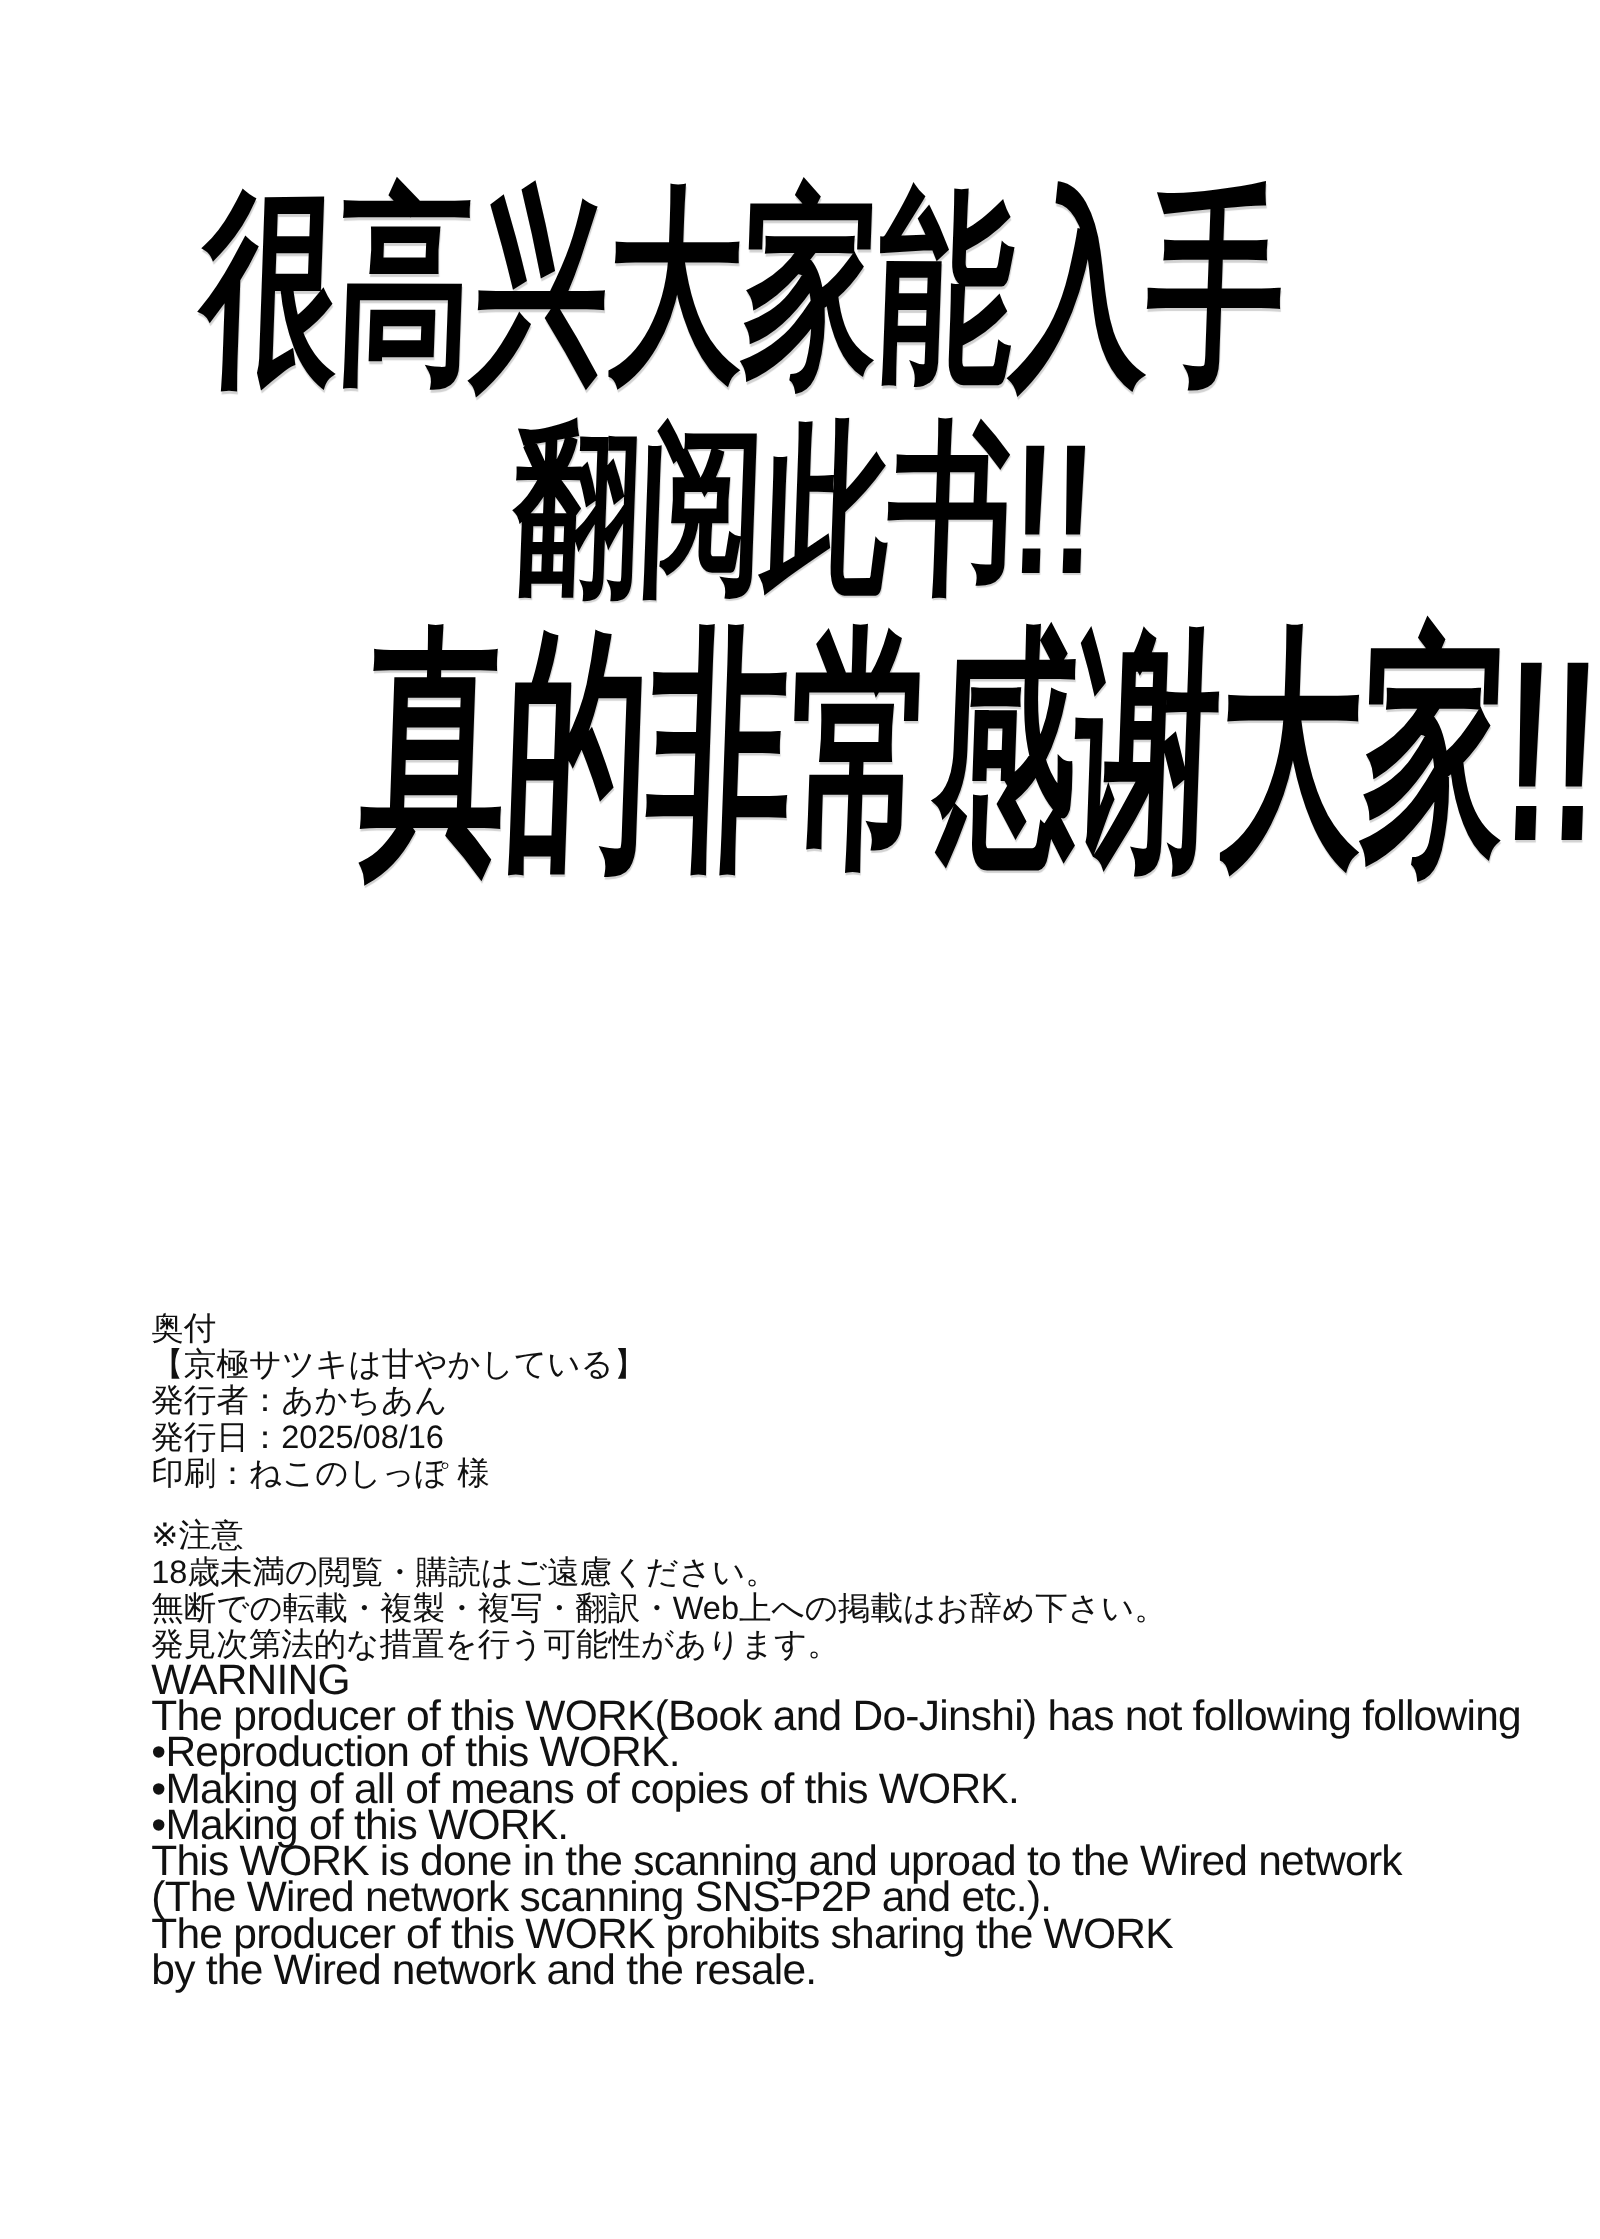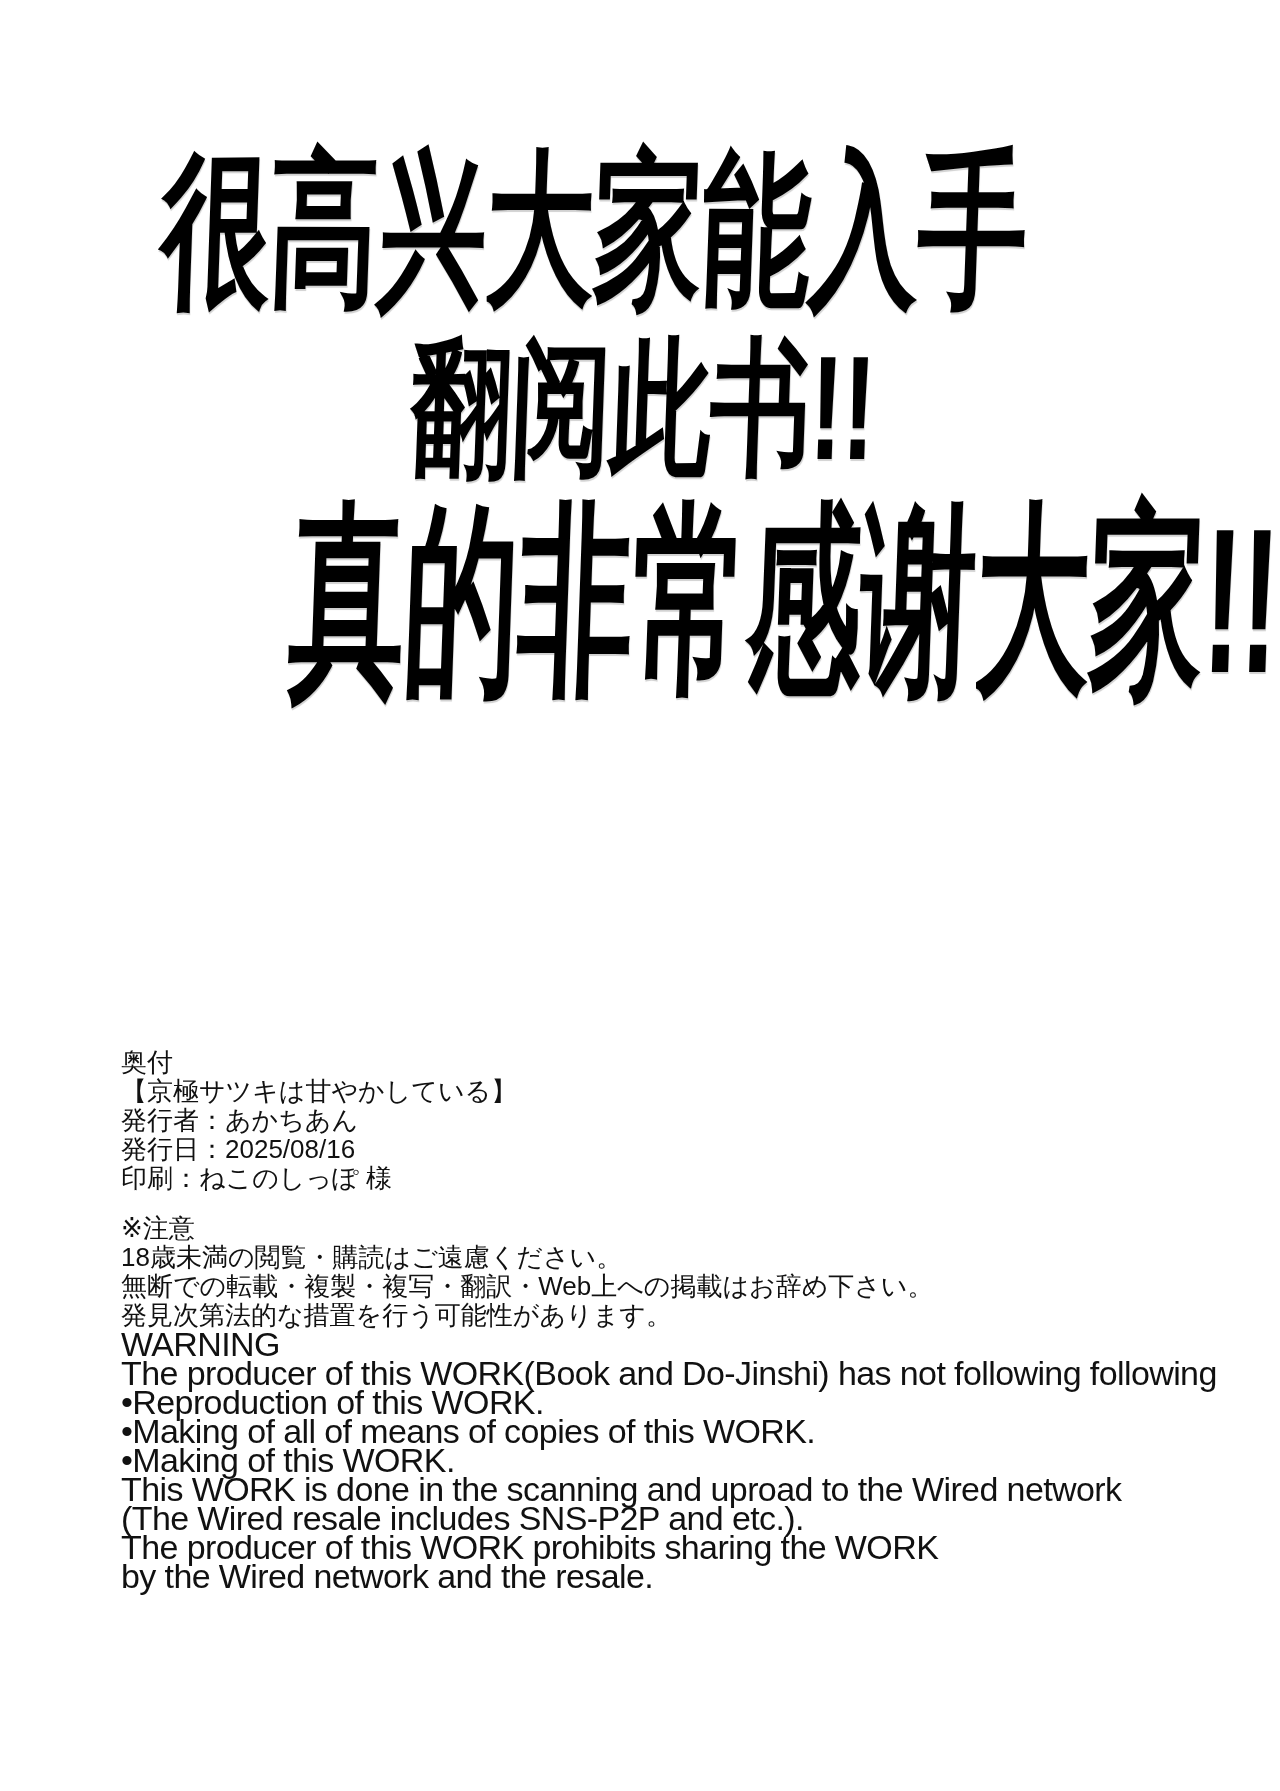--- a/index.html
+++ b/index.html
@@ -94,18 +94,18 @@
     <p>18歳未満の閲覧・購読はご遠慮ください。</p>
     <p>無断での転載・複製・複写・翻訳・Web上への掲載はお辞め下さい。</p>
     <p>発見次第法的な措置を行う可能性があります。</p>
 
     <p class="en">WARNING</p>
     <p class="en">The producer of this WORK(Book and Do-Jinshi) has not following following</p>
     <p class="en">•Reproduction of this WORK.</p>
     <p class="en">•Making of all of means of copies of this WORK.</p>
     <p class="en">•Making of this WORK.</p>
     <p class="en">This WORK is done in the scanning and uproad to the Wired network</p>
-    <p class="en">(The Wired resale includes SNS-P2P and etc.).</p>
+    <p class="en">(The Wired network scanning SNS-P2P and etc.).</p>
     <p class="en">The producer of this WORK prohibits sharing the WORK</p>
     <p class="en">by the Wired network and the resale.</p>
   </div>
 
 </div>
 
 </body></html>

